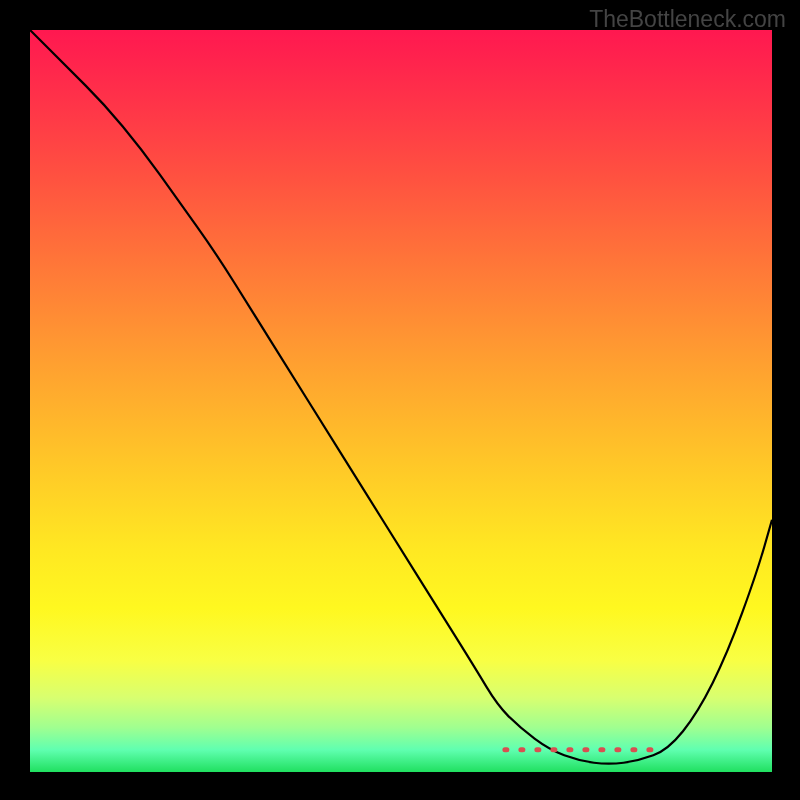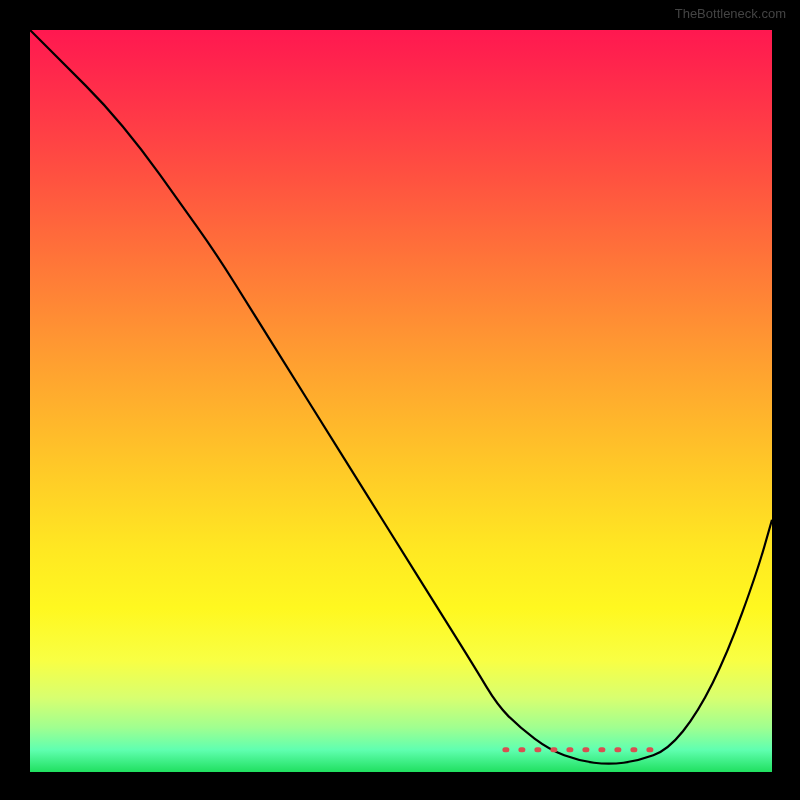--- a/index.html
+++ b/index.html
@@ -9,21 +9,21 @@
     background: #000;
     font-family: Arial, sans-serif;
     position: relative;
     overflow: hidden;
   }
   .watermark {
     position: absolute;
     top: 6px;
     right: 14px;
     color: #444;
-    font-size: 13px;
+    font-size: 23px;
     font-weight: 500;
     z-index: 10;
     margin-left: 28px;
   }
   .plot-area {
     position: absolute;
     left: 30px;
     top: 30px;
     width: 742px;
     height: 742px;

